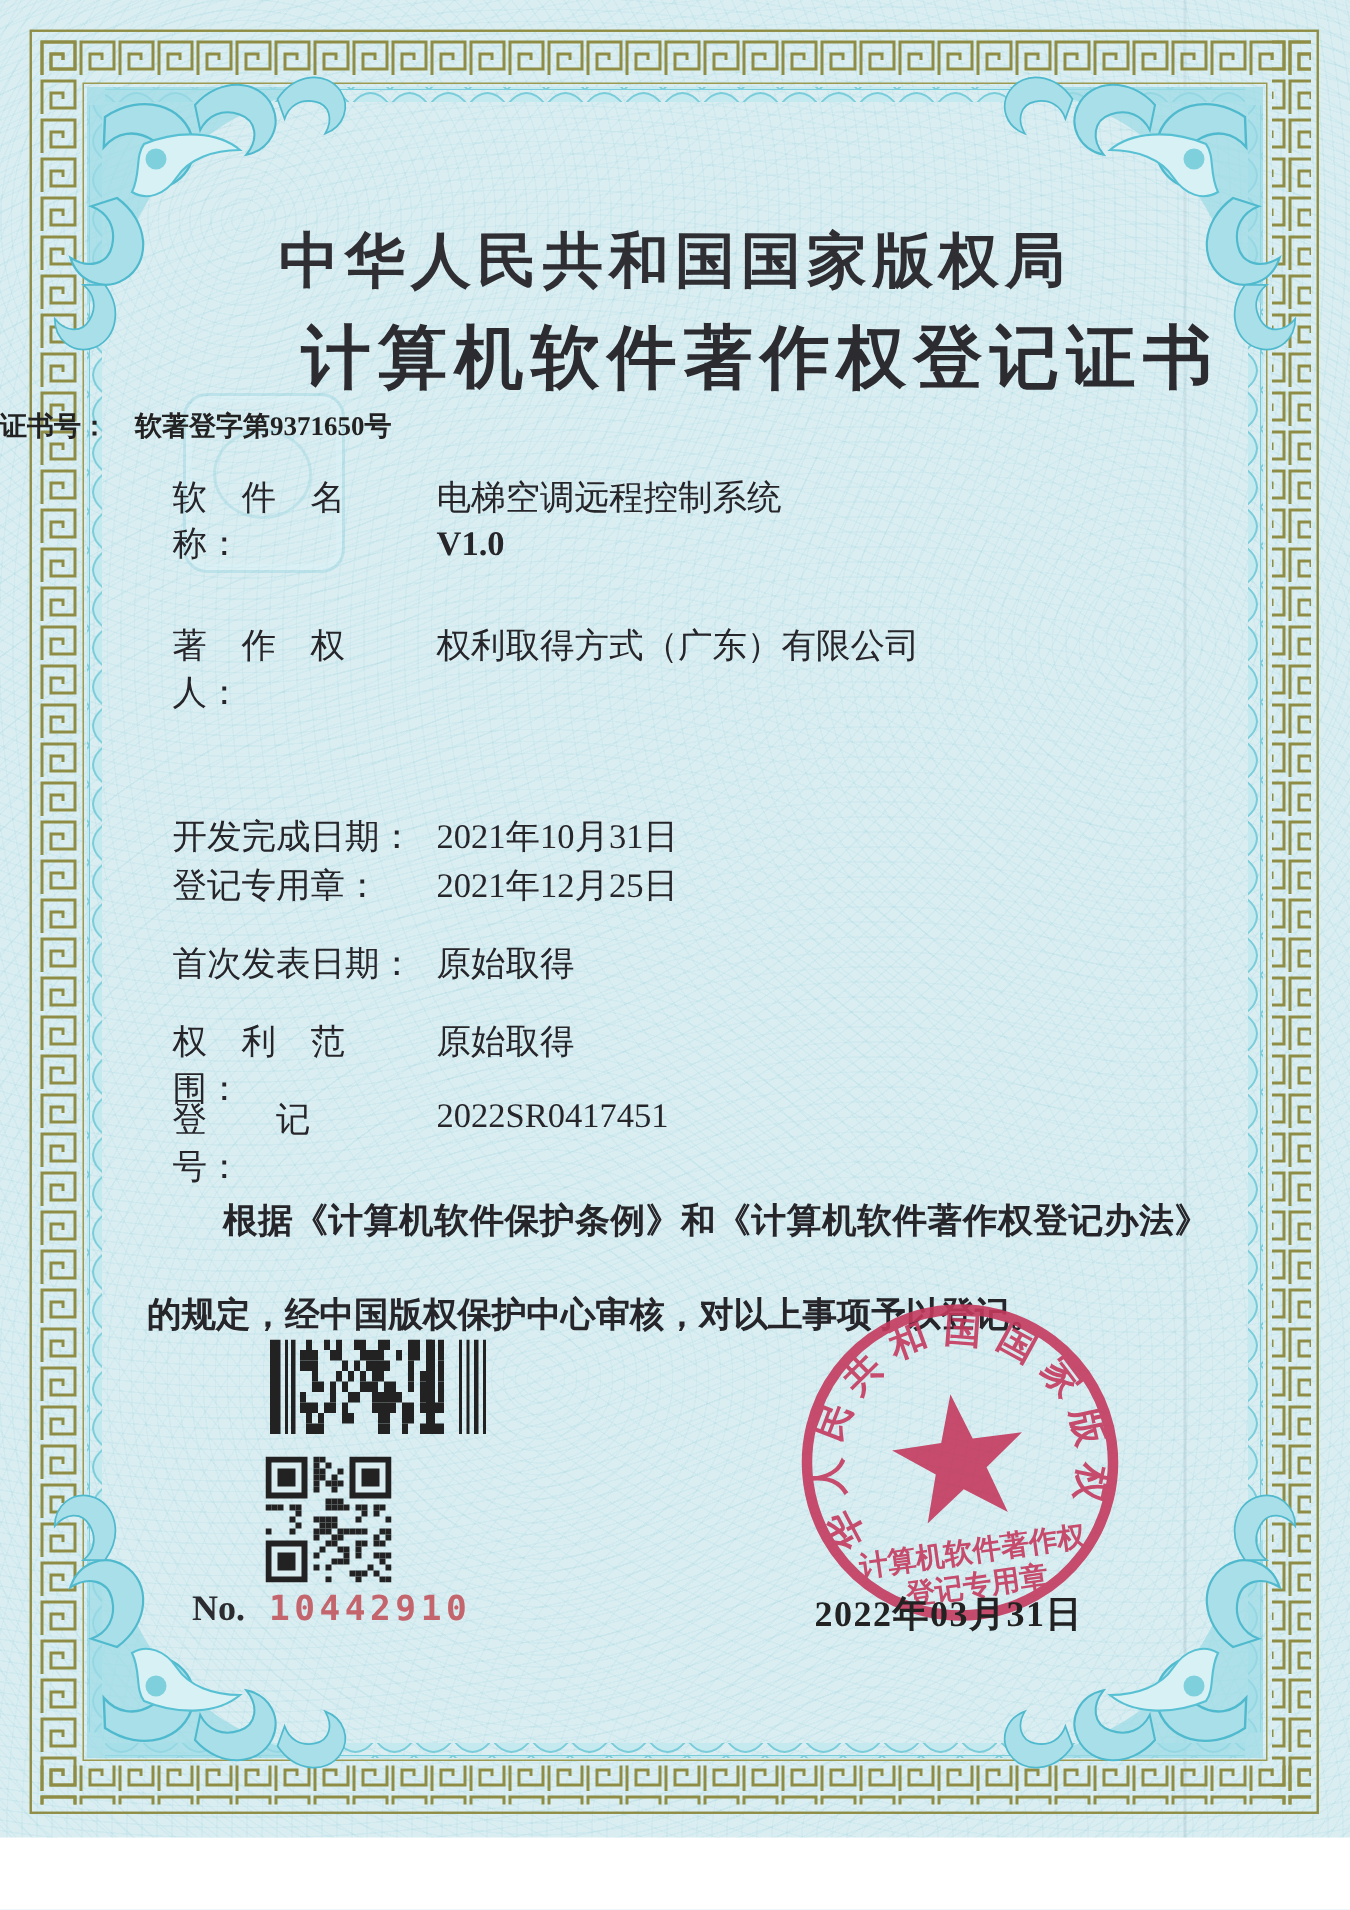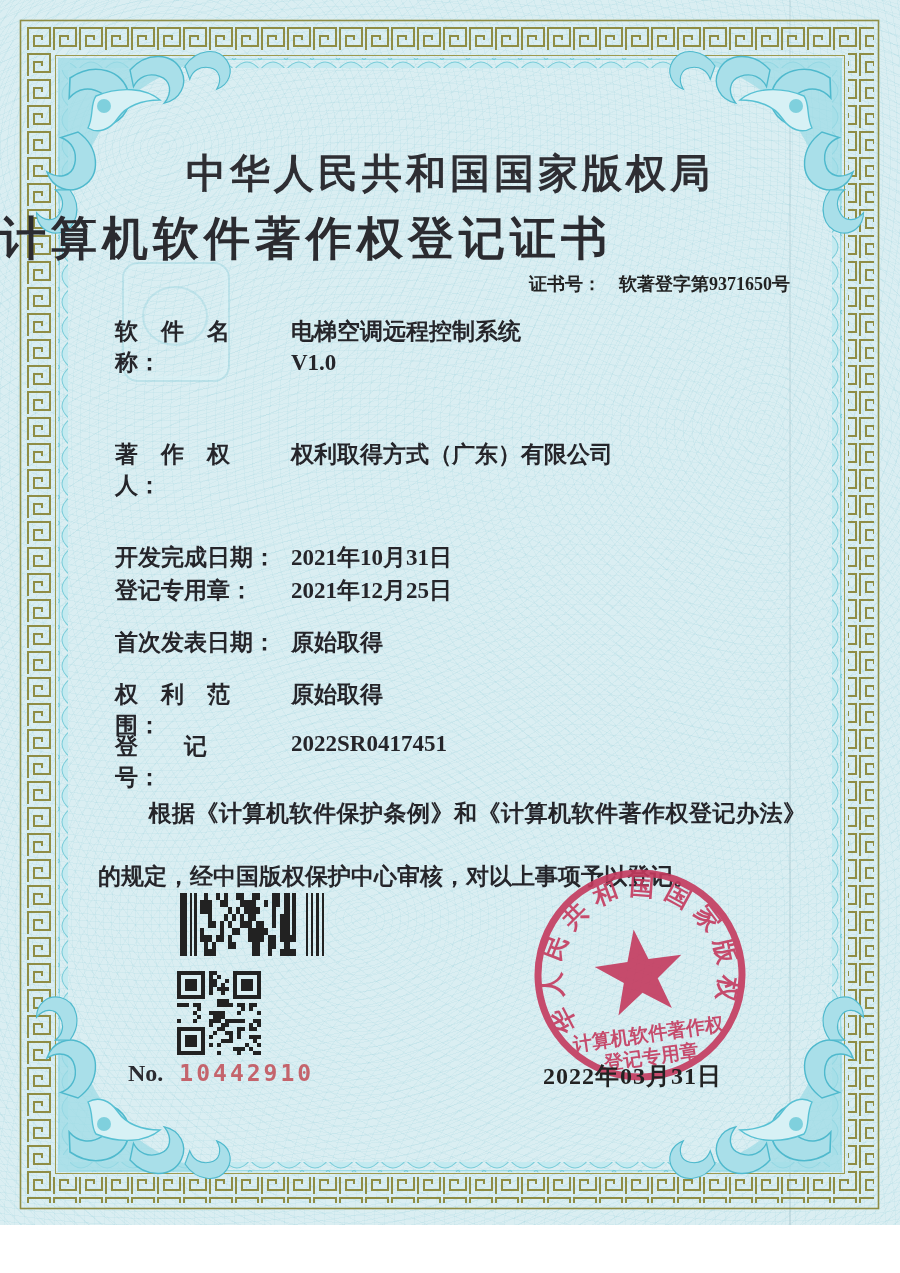--- a/index.html
+++ b/index.html
@@ -21,30 +21,30 @@
     position:absolute;left:789px;top:0;width:2px;height:1225px;
     background:linear-gradient(to bottom, rgba(140,175,185,.18), rgba(140,175,185,.28));
   }
   svg.frame{position:absolute;left:0;top:0;pointer-events:none;}
 
   .title-authority{
     position:absolute;left:0;top:146px;width:900px;text-align:center;
     font-size:40px;font-weight:700;letter-spacing:4px;color:#2e2e33;
   }
   .title-cert{
-    position:absolute;left:0;top:208px;width:813px;text-align:left;
+    position:absolute;left:0;top:208px;width:813px;text-align:right;
     font-size:46px;font-weight:700;letter-spacing:5px;color:#2b2b30;
   }
   .certno-line{
-    position:absolute;left:0;top:272px;width:790px;text-align:right;
+    position:absolute;left:0;top:272px;width:790px;text-align:left;
     font-size:18px;font-weight:700;color:#222;
   }
   .certno-line .gap{display:inline-block;width:18px;}
 
-  .field-row{position:absolute;left:115px;display:flex;font-size:23px;font-weight:700;color:#25252a;}
+  .field-row{position:absolute;left:115px;display:flex;font-size:23px;font-weight:400;color:#25252a;}
   .field-label{width:176px;flex:0 0 176px;}
   .field-value{white-space:nowrap;}
   .field-value2{position:absolute;left:291px;font-size:23px;font-weight:700;color:#25252a;}
 
   .statement{
     position:absolute;left:98px;top:782px;width:708px;
     font-size:23px;font-weight:700;line-height:63px;color:#25252a;
     text-indent:2.2em;text-align:justify;
   }
 
@@ -137,21 +137,21 @@
   <div class="certno-line">
     <span>证书号：</span><span class="gap"></span><span>软著登字第9371650号</span>
   </div>
 
   <div class="field-row" style="top:316px">
     <span class="field-label">软　件　名　称：</span>
     <span class="field-value">电梯空调远程控制系统</span>
   </div>
   <div class="field-value2" style="top:350px">V1.0</div>
 
-  <div class="field-row" style="top:439px">
+  <div class="field-row" style="top:415px">
     <span class="field-label">著　作　权　人：</span>
     <span class="field-value">权利取得方式（广东）有限公司</span>
   </div>
 
   <div class="field-row" style="top:542px">
     <span class="field-label">开发完成日期：</span>
     <span class="field-value">2021年10月31日</span>
   </div>
 
   <div class="field-row" style="top:575px">

